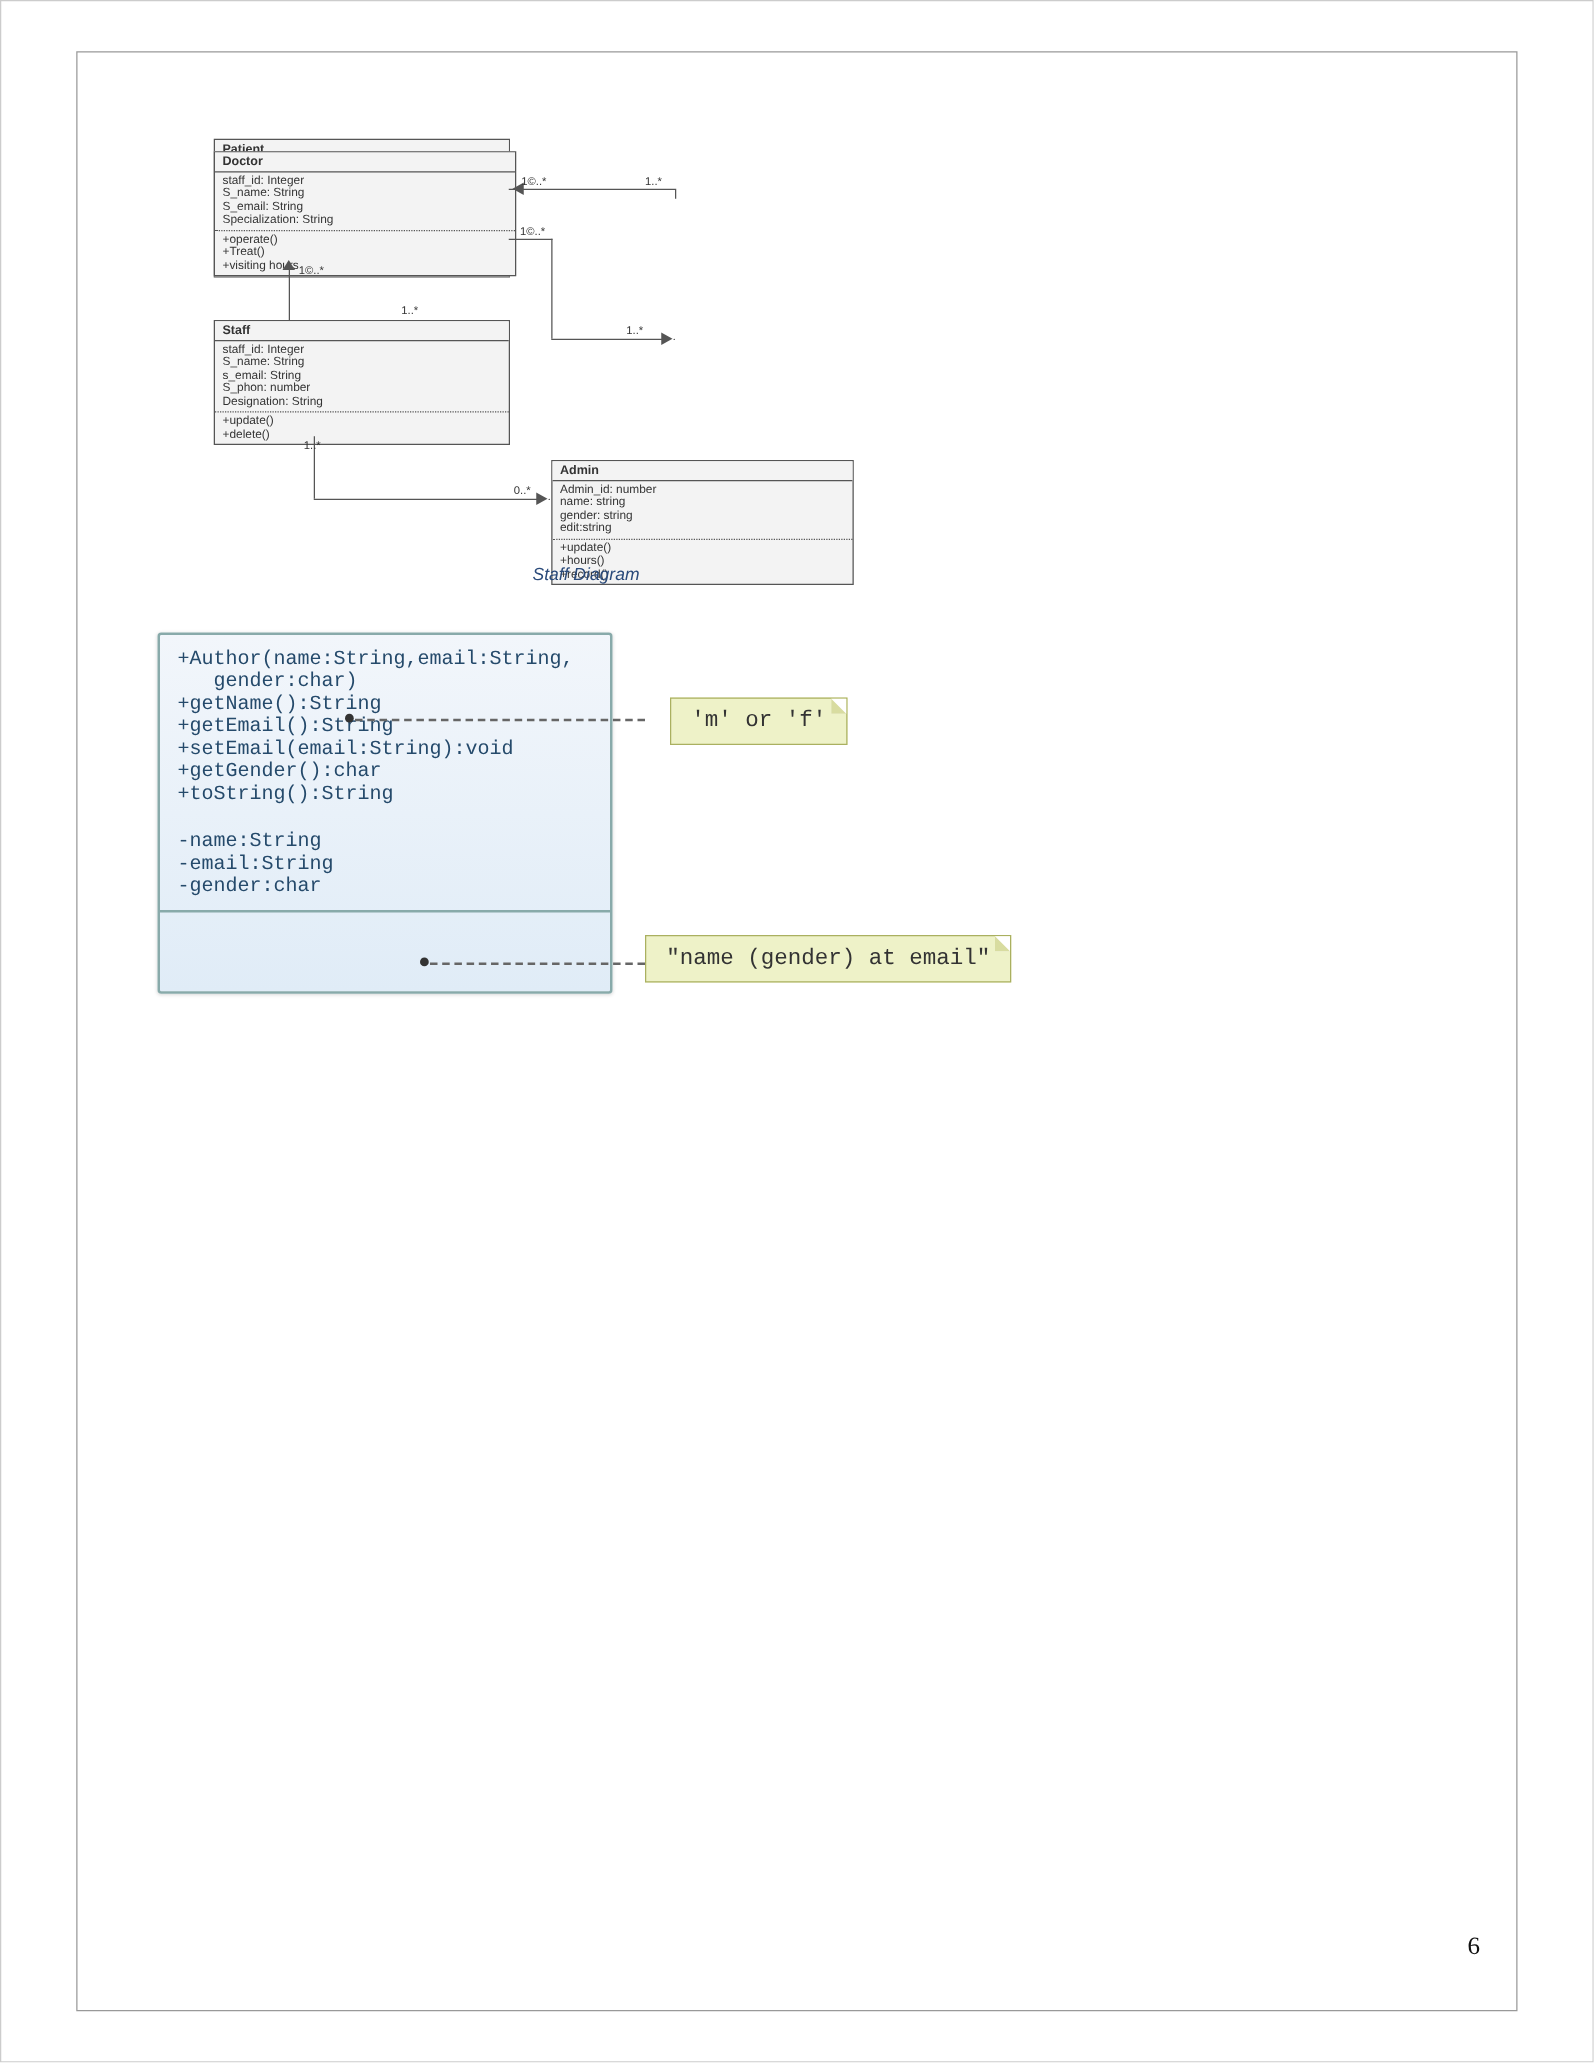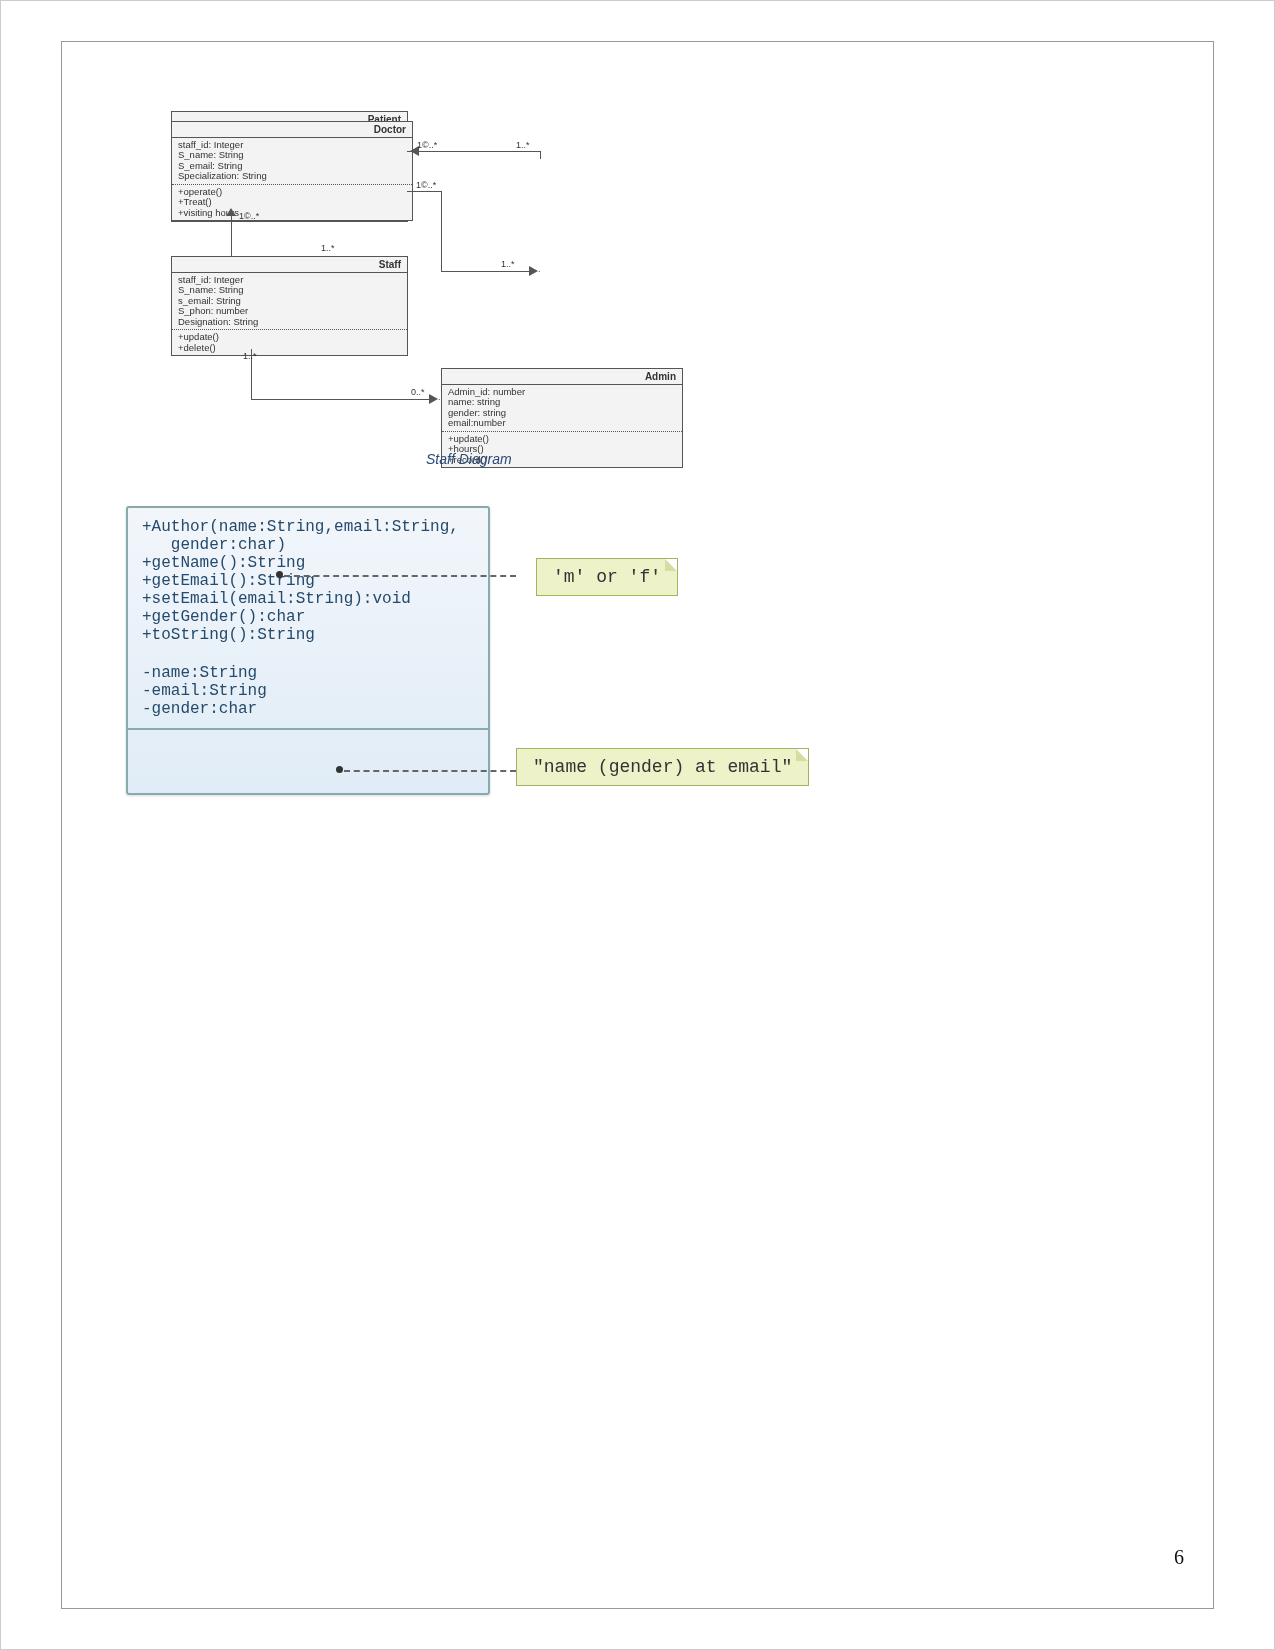--- a/index.html
+++ b/index.html
@@ -33,21 +33,20 @@
     line-height:1.1;
     font-family:"Segoe UI",Arial,sans-serif;
     color:#333;
   }
   .uml-box .title{
     border-bottom:1px solid #555;
     padding:2px 6px;
     font-weight:bold;
     font-size:10px;
     background:#f3f3f3;
-    text-align:right;
   }
   .uml-box .attrs,
   .uml-box .ops{
     padding:2px 6px;
   }
   .uml-box .attrs{border-bottom:1px dotted #555;}
   .uml-box .ops{}
   .caption{
     position:absolute;
     left:425px;top:450px;
@@ -174,21 +173,21 @@
         <div>+delete()</div>
       </div>
     </div>
 
     <div class="uml-box" style="left:270px;top:257px;width:240px;">
       <div class="title">Admin</div>
       <div class="attrs">
         <div>Admin_id: number</div>
         <div>name: string</div>
         <div>gender: string</div>
-        <div>email:number</div>
+        <div>edit:string</div>
       </div>
       <div class="ops">
         <div>+update()</div>
         <div>+hours()</div>
         <div>+record()</div>
       </div>
     </div>
 
     <div class="conn" style="left:236px;top:40px;width:133px;height:1px;"></div>
     <div class="tri left" style="left:239px;top:35px;"></div>

